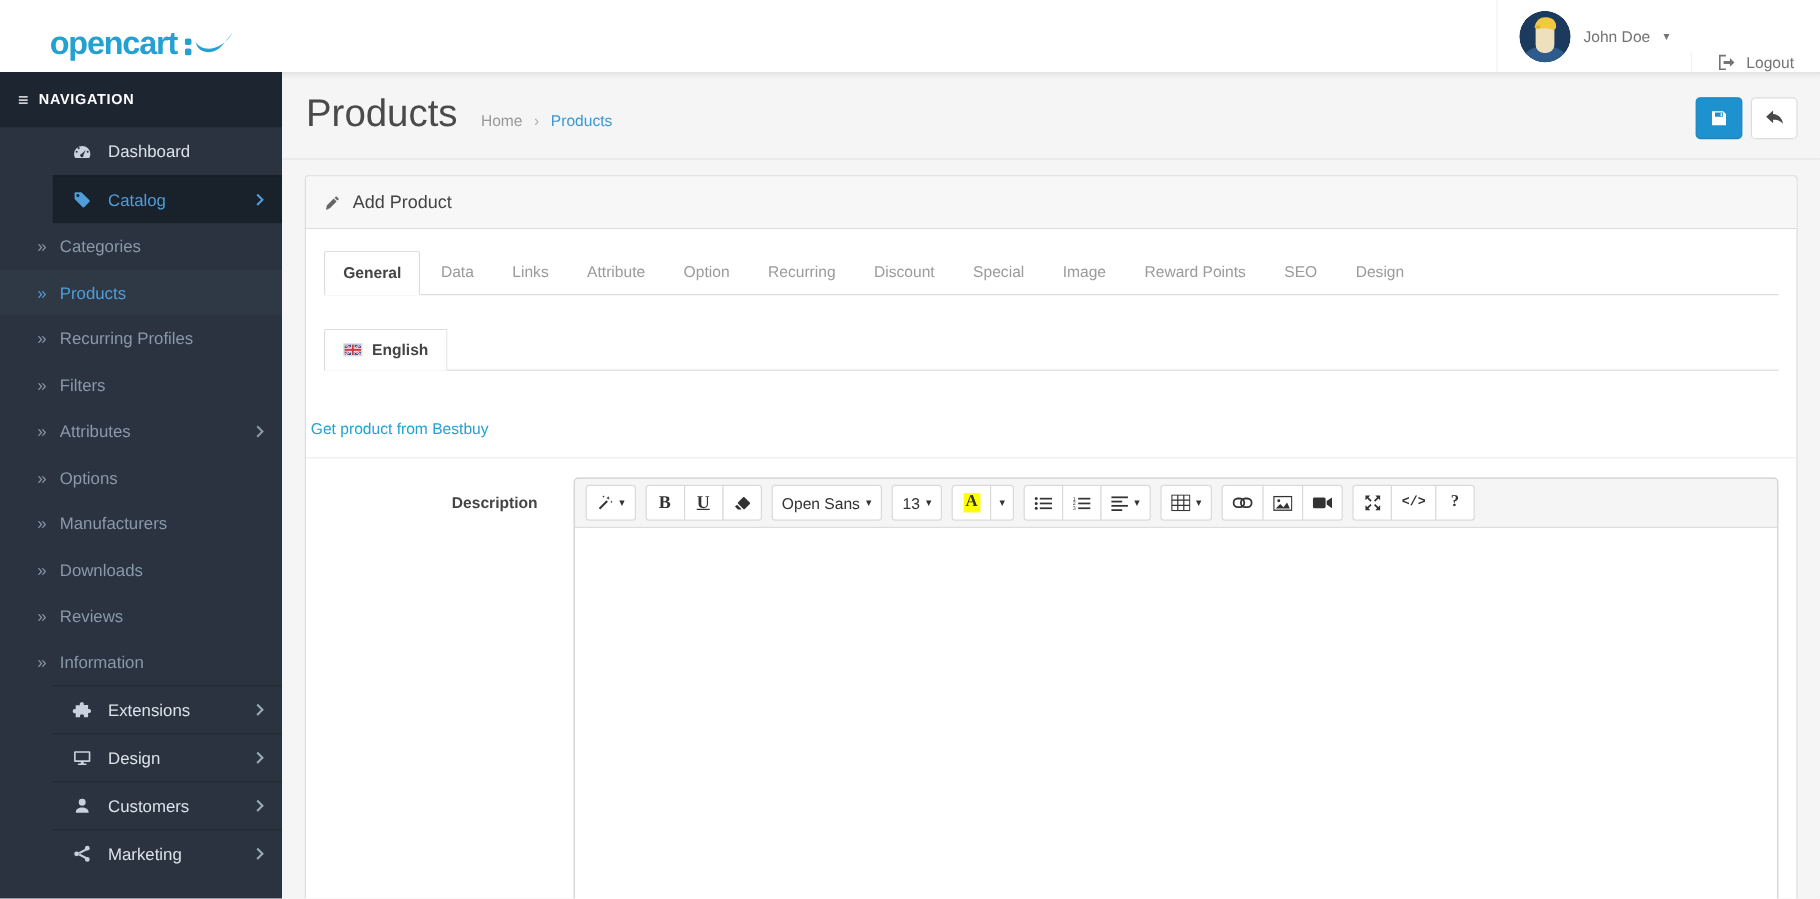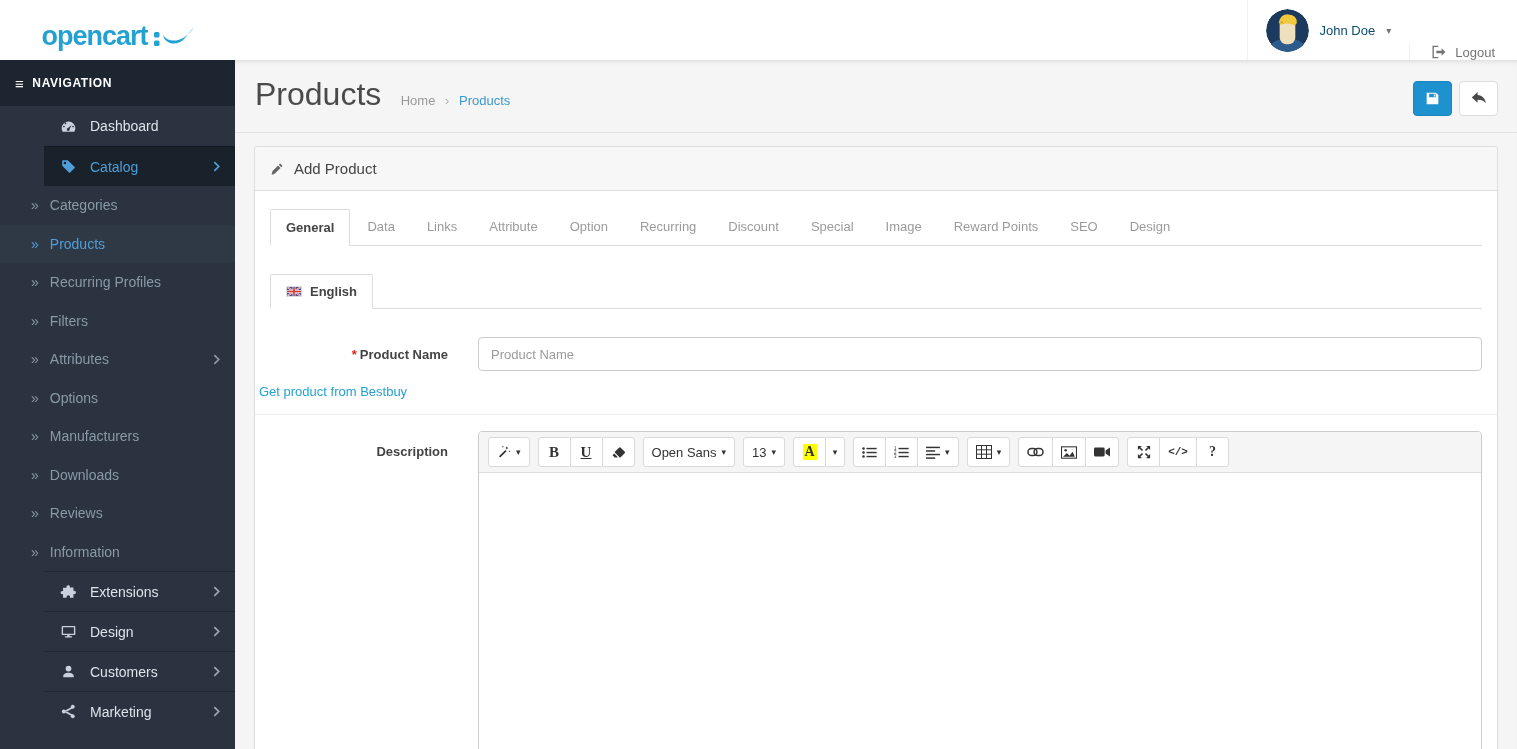--- a/index.html
+++ b/index.html
@@ -7,21 +7,21 @@
   body { font-family:"Liberation Sans","DejaVu Sans",sans-serif; background:#f5f5f5; }
   #app { position:relative; width:1517px; height:749px; overflow:hidden; background:#f5f5f5; }
 
   
   #topbar { position:absolute; top:0; left:0; right:0; height:60px; background:#fff; z-index:10; }
   .logo-area { position:absolute; left:0; top:0; width:235px; height:72px; display:flex; align-items:center; justify-content:center; }
   .logo-text { color:#23a1d1; font-size:27px; font-weight:bold; letter-spacing:-1px; }
   .logo-cart { margin-left:6px; margin-top:4px; }
   .header-right { position:absolute; right:0; top:0; height:60px; display:flex; align-items:stretch; }
   .user-menu { display:flex; align-items:center; gap:11px; padding:0 18px; border-left:1px solid #f0f0f0; cursor:pointer; }
-  .user-name { color:#0c4a6e; font-size:13px; }
+  .user-name { color:#737373; font-size:13px; }
   .caret-glyph { color:#747474; font-size:10px; }
   .avatar { width:43px; height:43px; border-radius:50%; overflow:hidden; display:block; }
   .logout-btn { display:flex; align-items:center; gap:8px; padding:0 22px; border-left:1px solid #f0f0f0; color:#747474; font-size:13px; cursor:pointer; text-decoration:none;margin-top:44px; }
 
   
   #sidebar { position:absolute; top:60px; left:0; width:235px; bottom:0; background:#2a333f; overflow:hidden; }
   .nav-title { height:46px; background:#1d2531; color:#ffffff; font-size:12px; font-weight:bold; letter-spacing:.6px; display:flex; align-items:center; gap:8px; padding-left:15px; }
   .hamburger { font-size:15px; line-height:1; }
   #menu { list-style:none; }
   .m-item { height:40px; display:flex; align-items:center; gap:13px; padding:0 15px; color:#dce3ea; font-size:14px; cursor:pointer; border-top:1px solid rgba(0,0,0,.18);margin-left:44px; }
@@ -360,26 +360,20 @@
                 <rect x="26.5" width="7" height="36" fill="#cf3b3b"></rect>
                 <rect y="14.5" width="60" height="7" fill="#cf3b3b"></rect>
               </svg>
               <span>English</span>
             </a>
           </li>
         </ul>
 
         <div class="form-area">
 
-          <div class="form-row">
-            <label class="label-col"><span class="req-star">*</span><span>Product Name</span></label>
-            <div class="control-col">
-              <input class="form-control" type="text" placeholder="Product Name" style="">
-            </div>
-          </div>
 
           <a class="bestbuy-link">Get product from Bestbuy</a>
 
           <div class="row-divider"></div>
 
           <div class="form-row desc-row">
             <label class="label-col">Description</label>
             <div class="control-col">
 
               <div class="editor">

